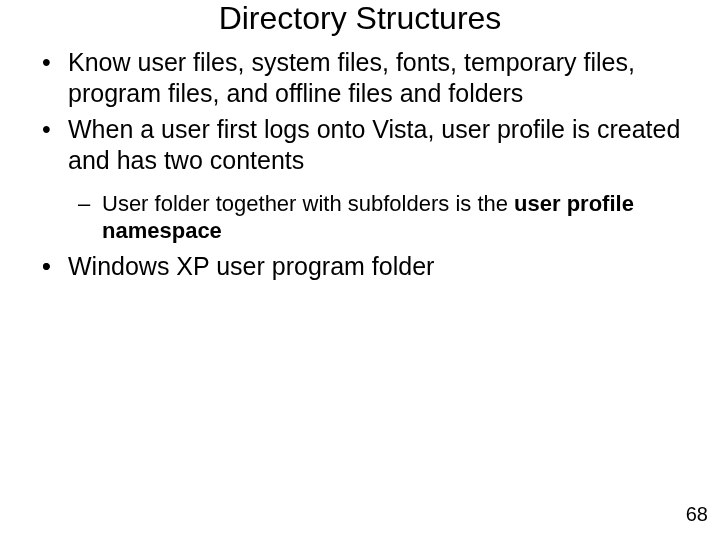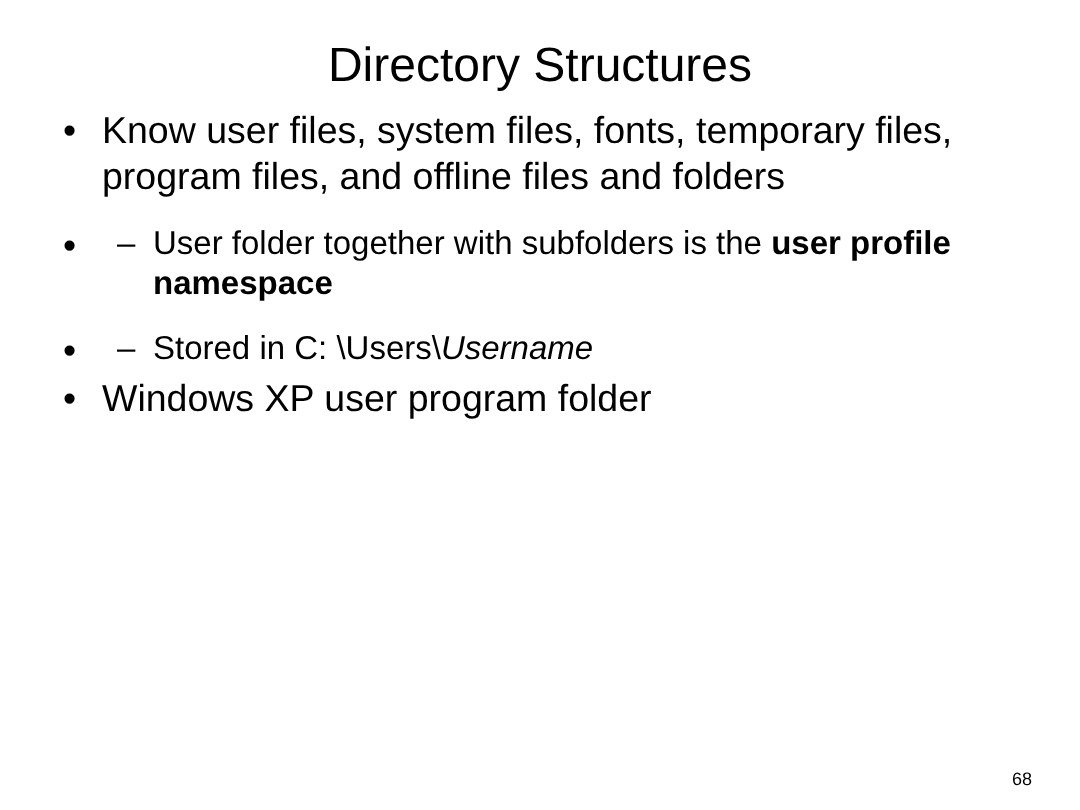--- a/index.html
+++ b/index.html
@@ -13,21 +13,21 @@
   }
   .slide {
     position: relative;
     width: 720px;
     height: 540px;
     box-sizing: border-box;
   }
   .title {
     text-align: center;
     font-size: 32px;
-    padding-top: 25px;
+    padding-top: 0;
     padding-bottom: 10px;
   }
   ul.lvl1 {
     margin: 0;
     padding: 0 30px 0 68px;
     list-style: none;
   }
   ul.lvl1 > li {
     position: relative;
     font-size: 25px;
@@ -57,52 +57,48 @@
     content: "–";
     position: absolute;
     left: -24px;
     top: 0;
     font-size: 22px;
   }
   .b { font-weight: bold; }
   .i { font-style: italic; }
   .pagenum {
     position: absolute;
-    right: 32px;
+    right: 12px;
     bottom: 14px;
-    font-size: 12px;
+    font-size: 20px;
   }
 </style>
 </head>
 <body>
 
 <div class="slide">
 
   <div class="title">Directory Structures</div>
 
   <ul class="lvl1">
 
     <li>
       <span>Know user files, system files, fonts, temporary files, program files, and offline files and folders</span>
     </li>
 
     <li>
+      <span>When a user first logs onto Vista, user profile is created and has two contents</span>
       <ul class="lvl2">
         <li>
           <span>User folder together with subfolders is the </span><span class="b">user profile namespace</span>
         </li>
       </ul>
     </li>
 
     <li>
-      <ul class="lvl2">
-        <li>
-          <span>Stored in C: \Users\</span><span class="i">Username</span>
-        </li>
-      </ul>
     </li>
 
     <li>
       <span>Windows XP user program folder</span>
     </li>
 
   </ul>
 
   <div class="pagenum">68</div>
 </div>

